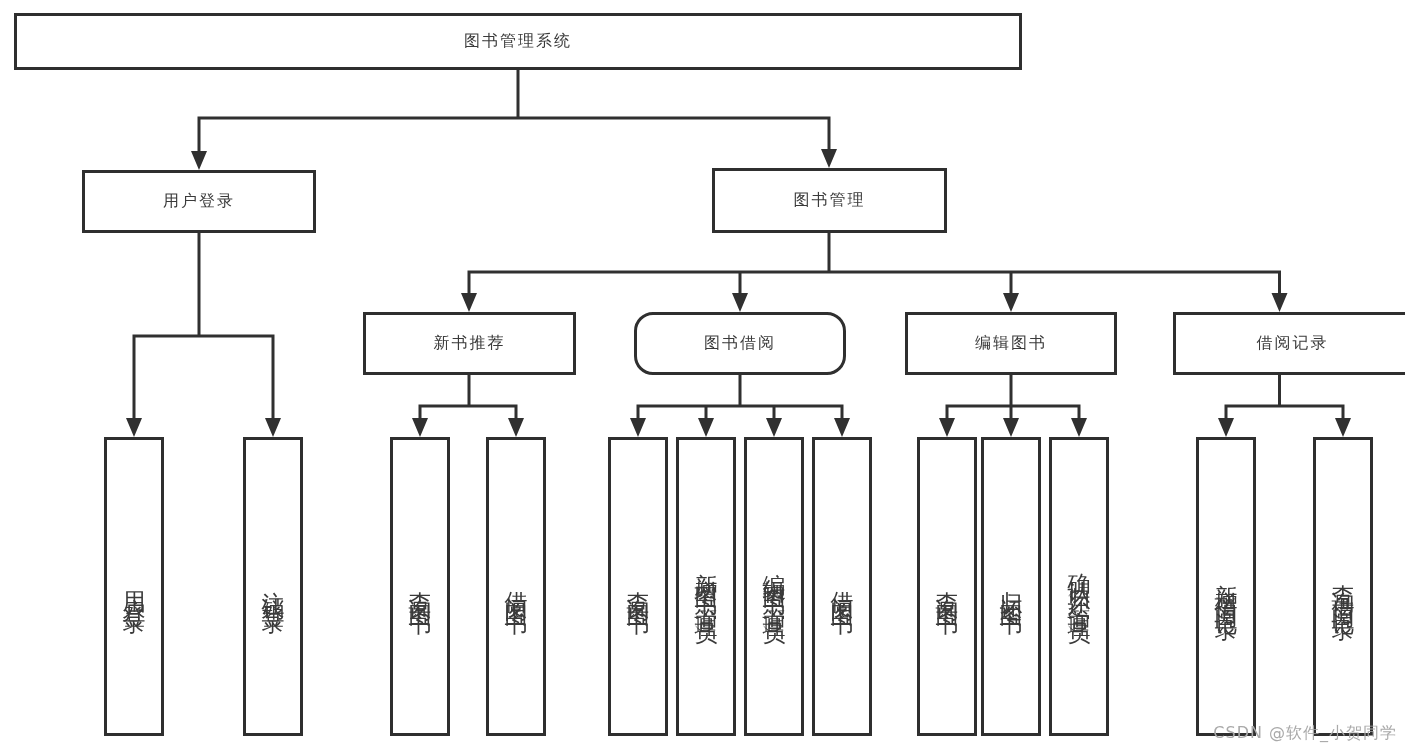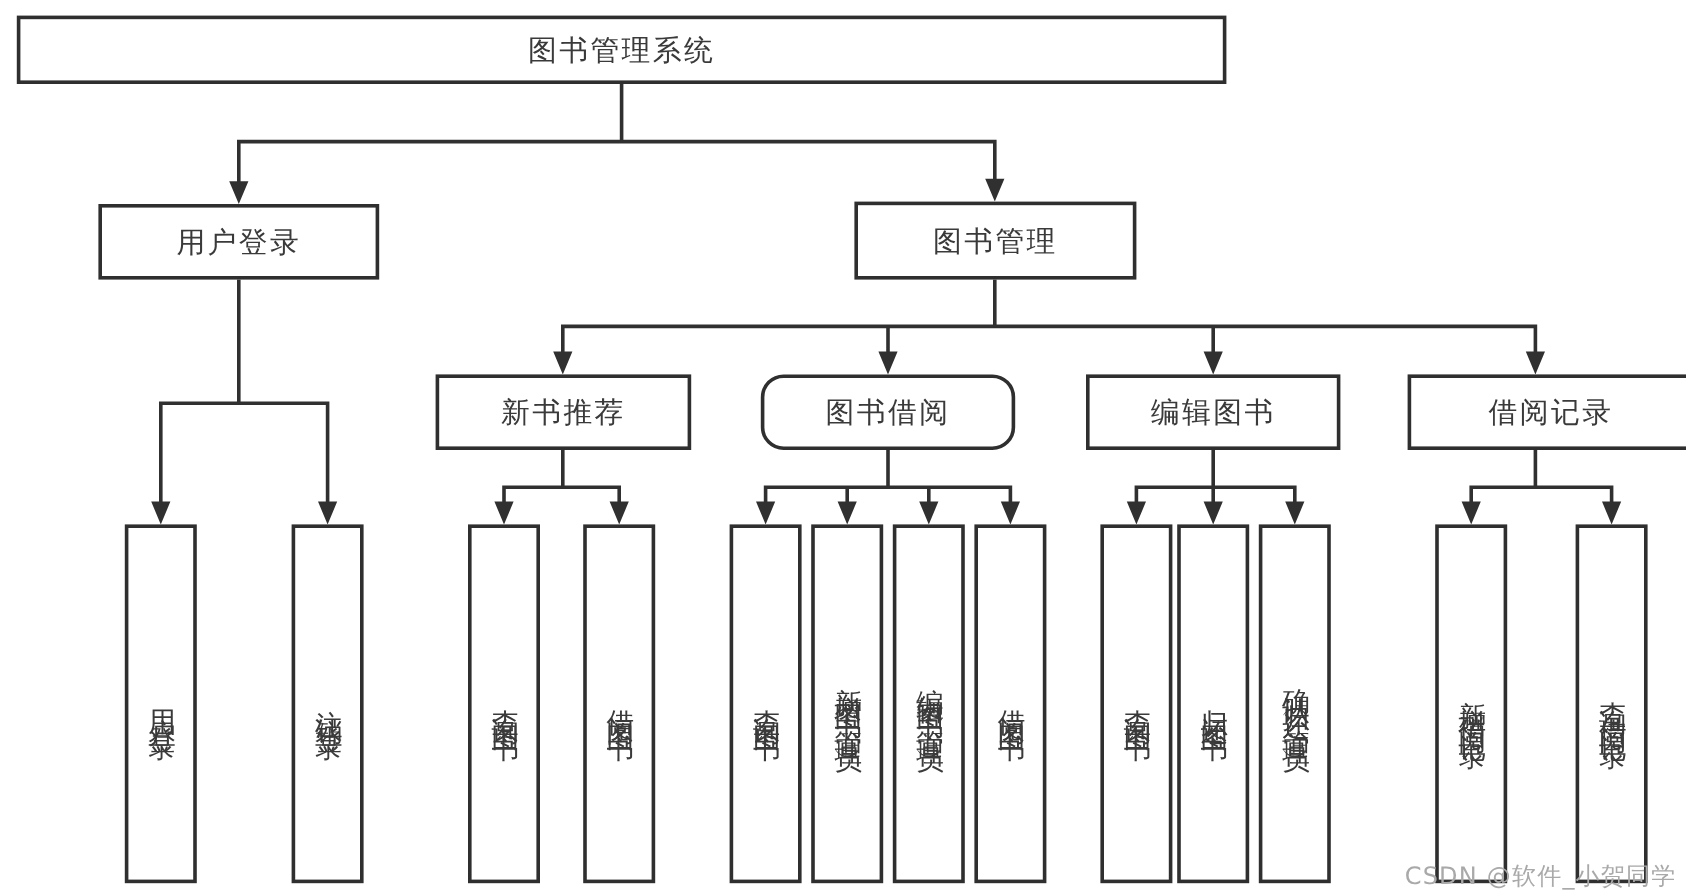--- a/index.html
+++ b/index.html
@@ -11,25 +11,25 @@
   }
   svg.wires{position:absolute;left:0;top:0;width:1405px;height:747px;}
   .cline{fill:none;stroke:var(--line,#303030);stroke-width:3;stroke-linecap:square;}
   .carrow{fill:var(--line,#303030);stroke:none;}
   .node{
     position:absolute;box-sizing:border-box;background:#ffffff;
     border:3px solid var(--box_border,#2f2f2f);
     display:flex;align-items:center;justify-content:center;
     color:var(--text,#3a3a3a);
   }
-  .h .lbl{font-size:24px;letter-spacing:2px;white-space:nowrap;}
+  .h .lbl{font-size:16px;letter-spacing:2px;white-space:nowrap;}
   .v .lbl{writing-mode:vertical-rl;font-size:23px;letter-spacing:7px;line-height:1;white-space:nowrap;}
   .watermark{
     position:absolute;right:8px;bottom:3px;
-    font-size:20px;letter-spacing:1px;
+    font-size:16px;letter-spacing:1px;
     color:var(--watermark,#a9a9a9);white-space:nowrap;
   }
 </style>
 </head>
 <body>
 
 <div class="stage">
 
   <svg class="wires" viewBox="0 0 1405 747" xmlns="http://www.w3.org/2000/svg">
     <path class="cline" d="

